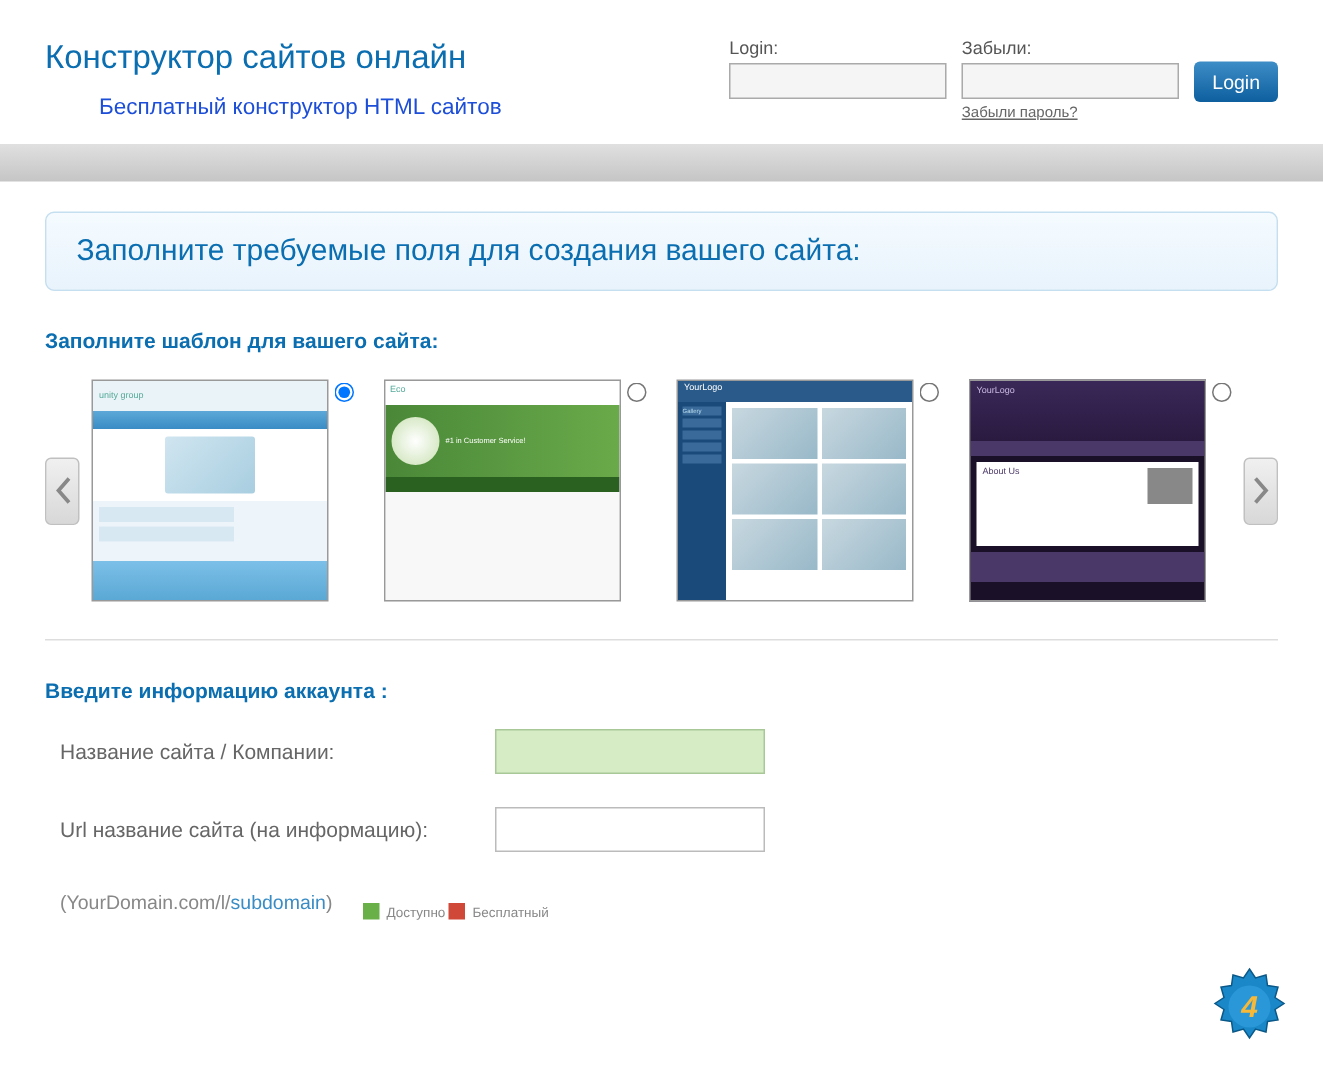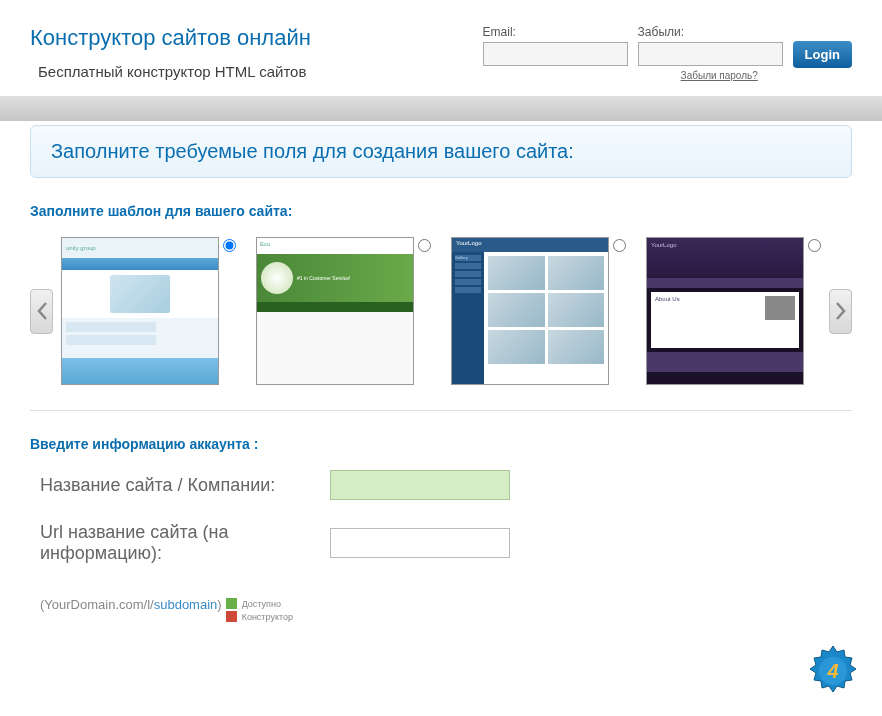--- a/index.html
+++ b/index.html
@@ -1,32 +1,32 @@
 <!DOCTYPE html>
 <html><head>
   <meta charset="utf-8">
   <style>
     * { margin: 0; padding: 0; box-sizing: border-box; }
     body { font-family: Arial, sans-serif; background: #fff; width: 882px; }
     
     .header { padding: 25px 30px 15px 30px; display: flex; justify-content: space-between; align-items: flex-start; }
     .logo-area { }
     .logo-title { color: #0a6eb0; font-size: 22px; font-weight: normal; margin-bottom: 12px; }
-    .logo-subtitle { color: #404040; font-size: 15px; font-weight: normal; margin-left: 8px; }
+    .logo-subtitle { color: #1d4ed8; font-size: 15px; font-weight: normal; margin-left: 36px; }
     
     .login-area { display: flex; align-items: flex-start; gap: 10px; }
     .login-field { display: flex; flex-direction: column; }
     .login-field label { font-size: 12px; color: #555; margin-bottom: 3px; }
     .login-field input { width: 145px; height: 24px; border: 1px solid #aaa; background: #f5f5f5; padding: 2px 4px; }
-    .forgot-link { font-size: 10px; color: #666; text-decoration: underline; margin-top: 4px; margin-left: 43px; }
-    .login-btn { background: linear-gradient(to bottom, #3d8dc7, #0d5f9e); color: #fff; border: none; border-radius: 4px; padding: 6px 12px; font-size: 13px; font-weight: bold; cursor: pointer; margin-top: 16px; }
+    .forgot-link { font-size: 10px; color: #666; text-decoration: underline; margin-top: 4px; }
+    .login-btn { background: linear-gradient(to bottom, #3d8dc7, #0d5f9e); color: #fff; border: none; border-radius: 4px; padding: 6px 12px; font-size: 13px; font-weight: normal; cursor: pointer; margin-top: 16px; }
     
     .divider-bar { height: 25px; background: linear-gradient(to bottom, #e0e0e0, #c5c5c5); width: 100%; }
     
-    .content { padding: 4px 30px; }
+    .content { padding: 20px 30px; }
     
     .heading-bar { background: linear-gradient(to bottom, #f5fbff, #e8f3fc); border: 1px solid #c5dff0; border-radius: 6px; padding: 14px 20px; margin-bottom: 25px; }
     .heading-bar-text { color: #0a6eb0; font-size: 20px; font-weight: normal; }
     
     .section-title { color: #0a6eb0; font-size: 14px; font-weight: bold; margin-bottom: 18px; }
     
     .template-row { display: flex; align-items: center; gap: 8px; margin-bottom: 25px; }
     .arrow-btn { width: 28px; height: 45px; background: linear-gradient(to bottom, #f0f0f0, #d8d8d8); border: 1px solid #c0c0c0; border-radius: 4px; display: flex; align-items: center; justify-content: center; cursor: pointer; }
     .arrow-btn svg { width: 14px; height: 20px; }
     
@@ -68,46 +68,46 @@
     .t4 .t-nav { height: 10px; background: #4a3868; }
     .t4 .t-body { height: 56px; background: #fff; margin: 4px; padding: 4px; font-size: 5px; color: #333; }
     .t4 .t-body-title { font-size: 6px; color: #4a3868; margin-bottom: 2px; }
     .t4 .t-body-img { width: 30px; height: 24px; background: #888; float: right; margin-left: 4px; }
     .t4 .t-foot { height: 20px; background: #4a3868; }
     
     .thin-divider { height: 1px; background: #ddd; margin: 15px 0 25px 0; }
     
     .form-section { padding: 0 10px; }
     .form-row { display: flex; align-items: center; margin-bottom: 22px; }
-    .form-label { width: 290px; color: #666; font-size: 18px; }
+    .form-label { width: 290px; color: #666; font-size: 14px; }
     .form-input { width: 180px; height: 30px; border: 1px solid #a8c898; background: #d5ecc5; padding: 2px 6px; }
     .form-input.white { background: #fff; border: 1px solid #bbb; }
     
-    .domain-helper { display: flex; align-items: center; gap: 4px; }
+    .domain-helper { display: flex; align-items: center; gap: 20px; }
     .domain-example { color: #888; font-size: 13px; }
     .domain-example .sub { color: #3a8cc5; }
-    .legend { display: flex; flex-direction: column; gap: 2px; margin-top: 12px; }
+    .legend { display: flex; flex-direction: row; gap: 2px; margin-top: 12px; }
     .legend-row { display: flex; align-items: center; gap: 5px; font-size: 9px; color: #888; }
     .legend-sq { width: 11px; height: 11px; }
     .sq-green { background: #6ab048; }
     .sq-red { background: #d04838; }
     
     .gear-badge { position: fixed; right: 18px; bottom: 14px; width: 62px; height: 62px; }
   </style>
 </head>
 <body>
 
 <div class="header">
   <div class="logo-area">
     <h1 class="logo-title">Конструктор сайтов онлайн</h1>
     <h2 class="logo-subtitle">Бесплатный конструктор HTML сайтов</h2>
   </div>
   <div class="login-area">
     <div class="login-field">
-      <label>Email:</label>
+      <label>Login:</label>
       <input type="text" style="">
     </div>
     <div class="login-field">
       <label>Забыли:</label>
       <input type="password" style="">
       <a href="#" class="forgot-link">Забыли пароль?</a>
     </div>
     <button class="login-btn">Login</button>
   </div>
 </div>
@@ -222,21 +222,21 @@
       <div class="domain-example">
         <span>(YourDomain.com/l/</span><span class="sub">subdomain</span><span>)</span>
       </div>
       <div class="legend">
         <div class="legend-row">
             <div class="legend-sq sq-green"></div>
             <span>Доступно</span>
           </div>
         <div class="legend-row">
             <div class="legend-sq sq-red"></div>
-            <span>Конструктор</span>
+            <span>Бесплатный</span>
           </div>
       </div>
     </div>
   </div>
 </div>
 
 <svg class="gear-badge" viewBox="0 0 62 62">
   <g fill="#1a88c8" stroke="#0a5888" stroke-width="1">
     <path d="M31 6 l4 6 7-2 1 7 7 1-2 7 6 4-6 4 2 7-7 1-1 7-7-2-4 6-4-6-7 2-1-7-7-1 2-7-6-4 6-4-2-7 7-1 1-7 7 2z"></path>
   </g>

